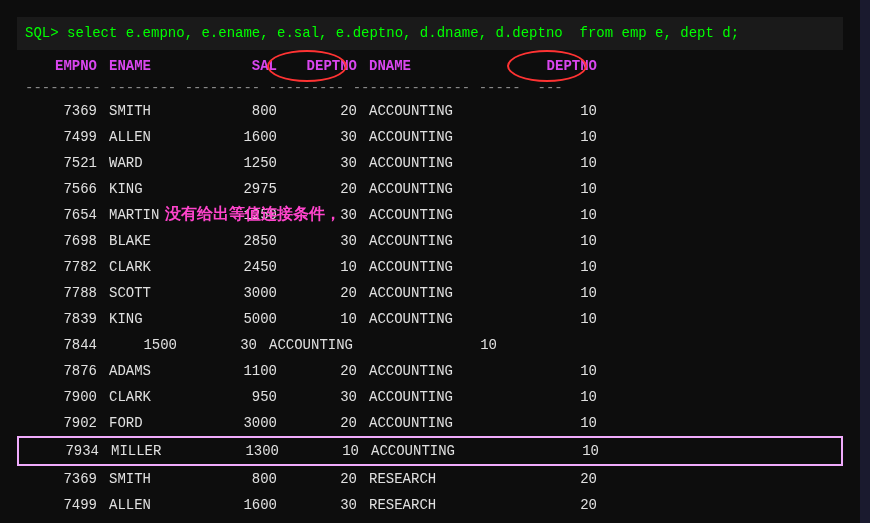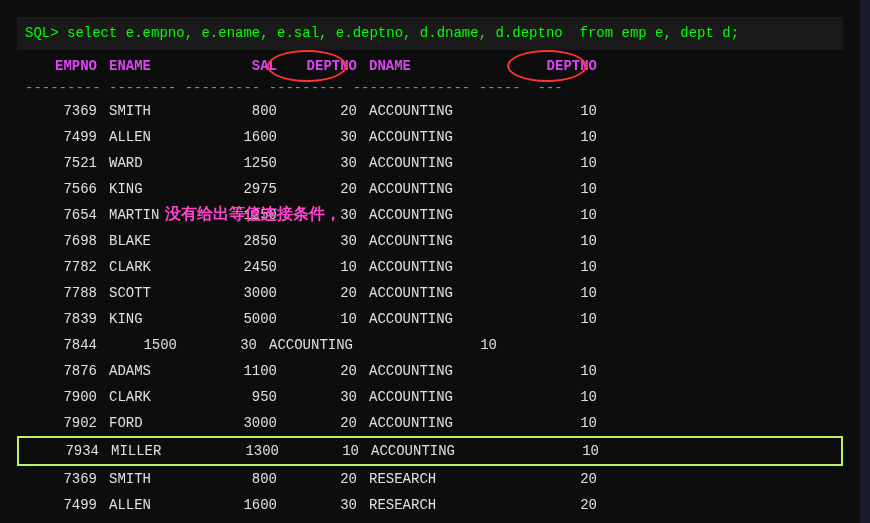--- a/index.html
+++ b/index.html
@@ -46,21 +46,21 @@
     }
     .table-row {
       display: flex;
       padding: 2px 8px;
       color: #e0e0e0;
       line-height: 22px;
       position: relative;
     }
     .table-row.highlighted {
       background-color: transparent;
-      border: 2px solid #bef264;
+      border: 2px solid #f0abfc;
     }
     .col-empno {
       width: 80px;
       text-align: right;
       padding-right: 8px;
     }
     .col-ename {
       width: 100px;
       text-align: left;
       padding-left: 4px;

